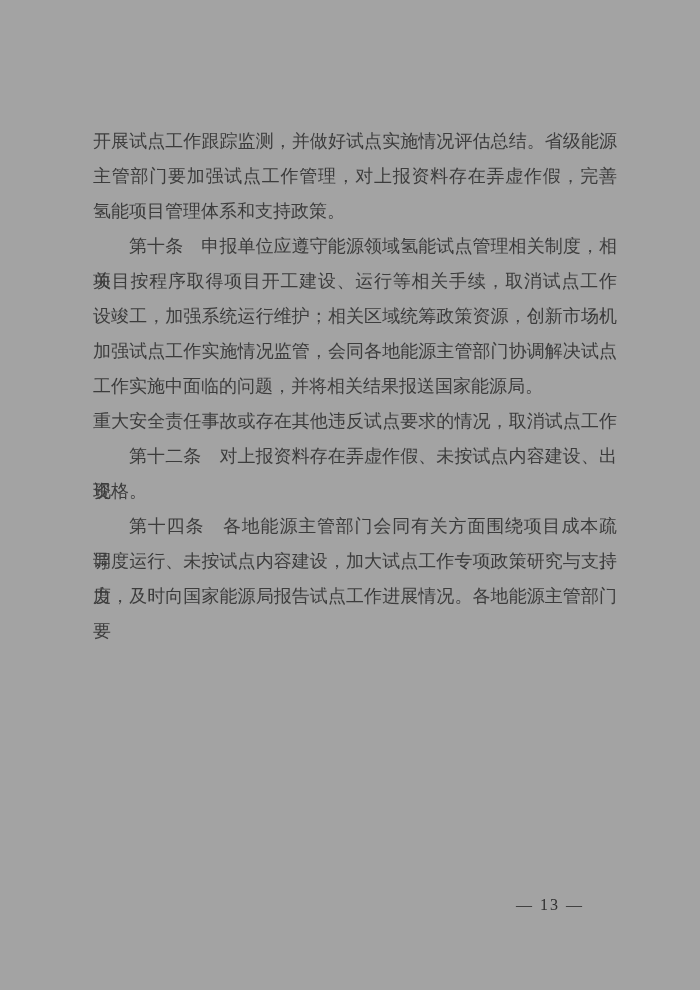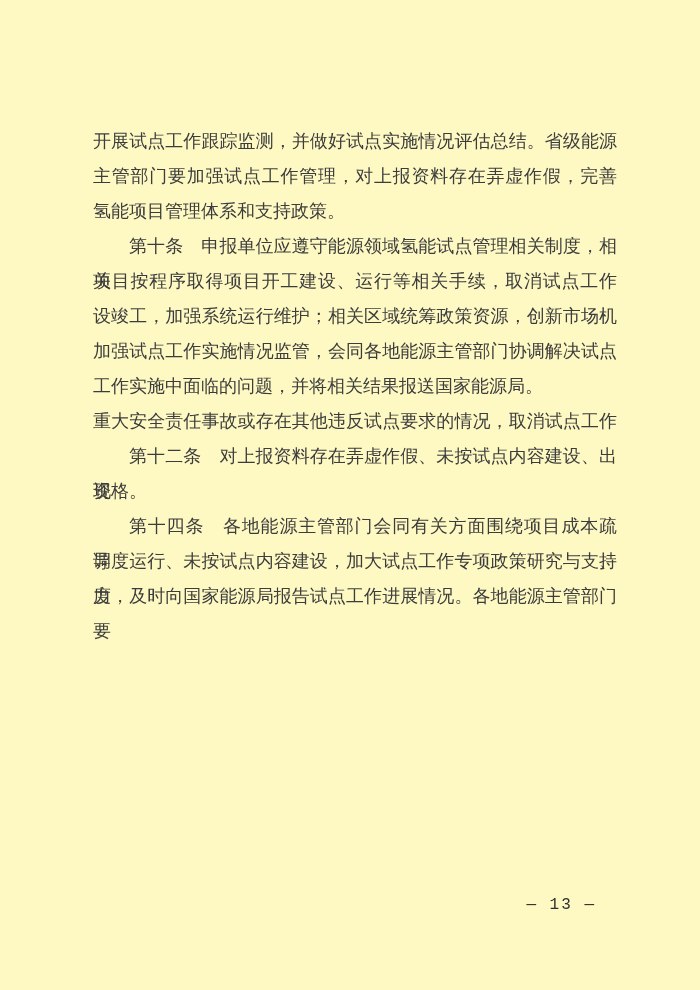--- a/index.html
+++ b/index.html
@@ -4,21 +4,21 @@
 <style>
   html, body {
     margin: 0;
     padding: 0;
     background: #fbfbf9;
   }
   .page {
     position: relative;
     width: 700px;
     height: 990px;
-    background: #fef9c3;
+    background: #a3a3a3;
     overflow: hidden;
     font-family: "Liberation Serif", "DejaVu Serif", serif;
     color: #3c3c3c;
   }
   .text-block {
     position: absolute;
     left: 93px;
     top: 124px;
     width: 524px;
     font-size: 18px;
@@ -36,26 +36,25 @@
     white-space: normal;
     text-align: justify;
     text-align-last: justify;
   }
   .line.indent {
     text-indent: 2em;
   }
   .page-number {
     position: absolute;
     top: 893px;
-    right: 104px;
+    right: 116px;
     font-size: 16px;
     line-height: 24px;
     letter-spacing: 2px;
     color: #2f2f2f;
-    font-family: Liberation Mono, monospace;
   }
 </style>
 </head>
 <body>
 
 <div class="page">
   <div class="text-block">
 
     <div class="paragraph">
       <div class="line full">开展试点工作跟踪监测，并做好试点实施情况评估总结。省级能源</div>

